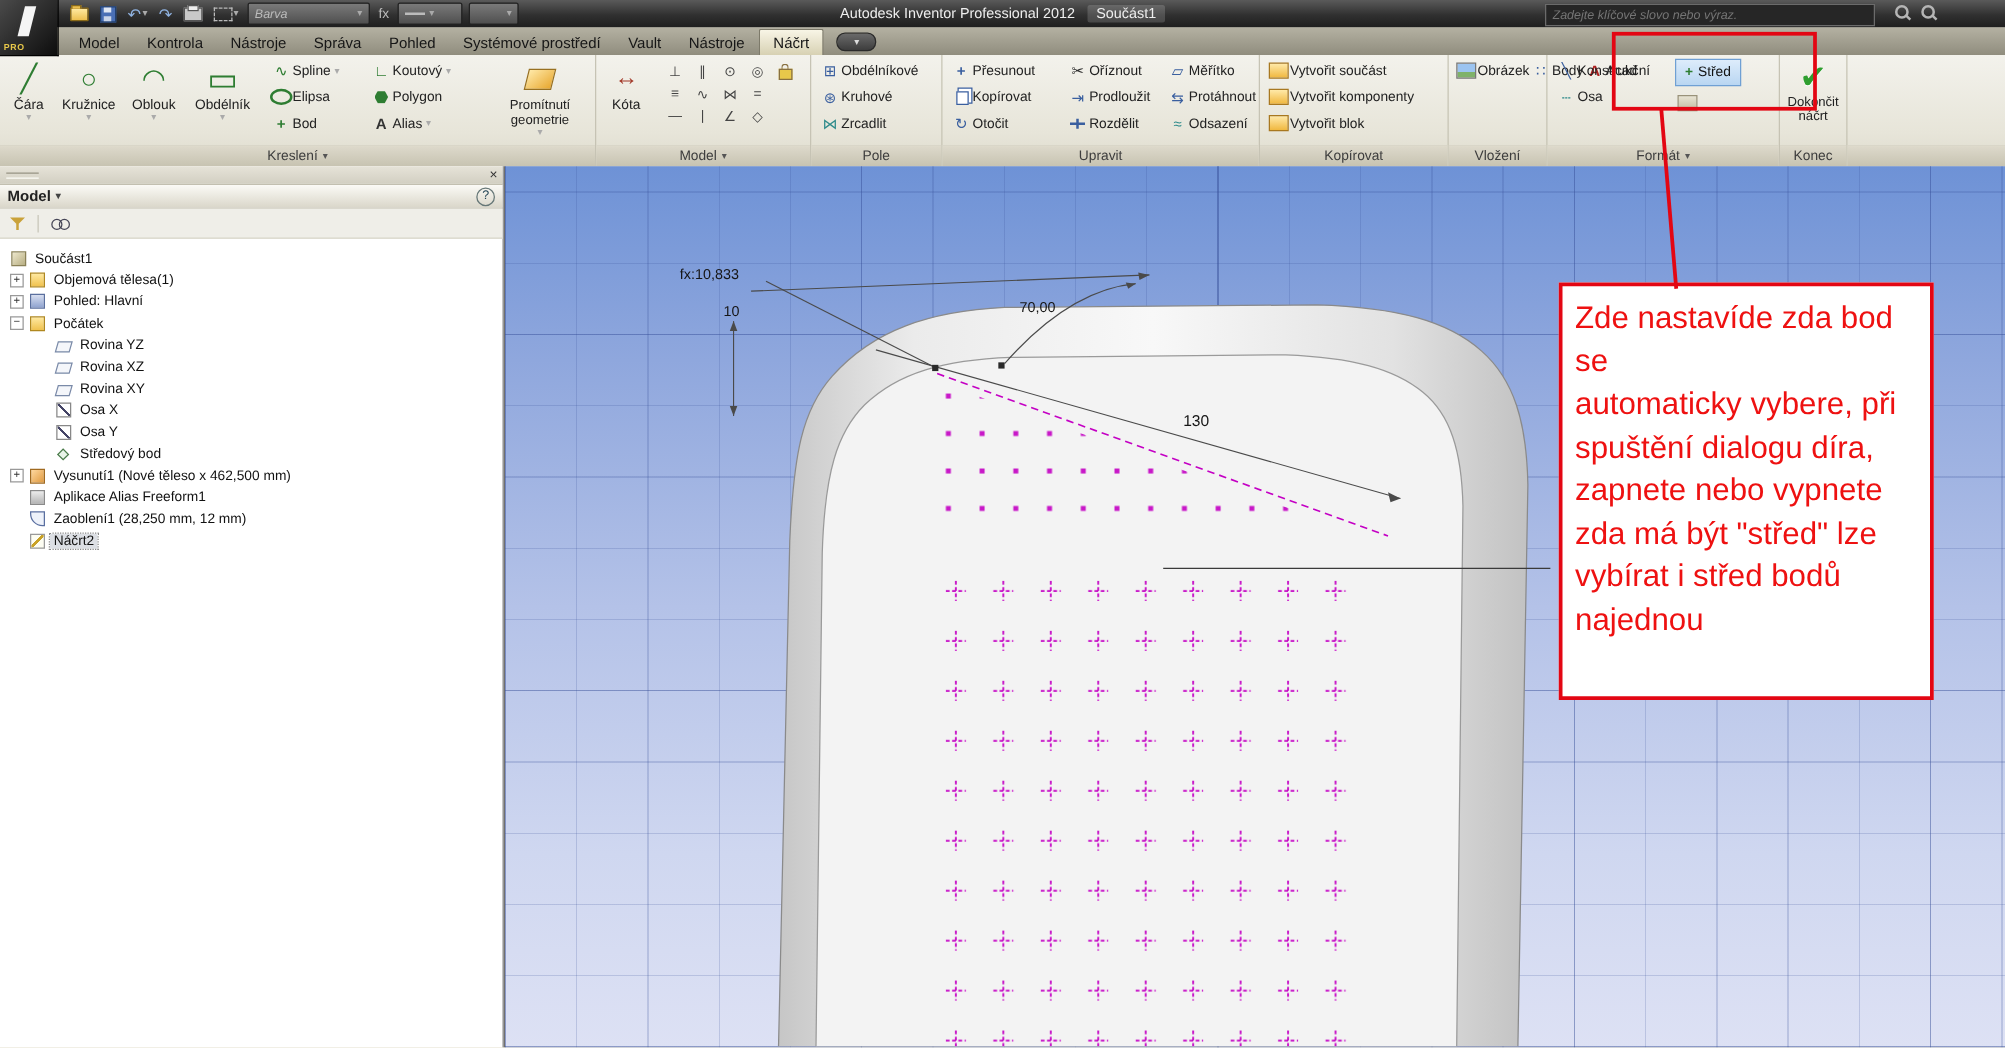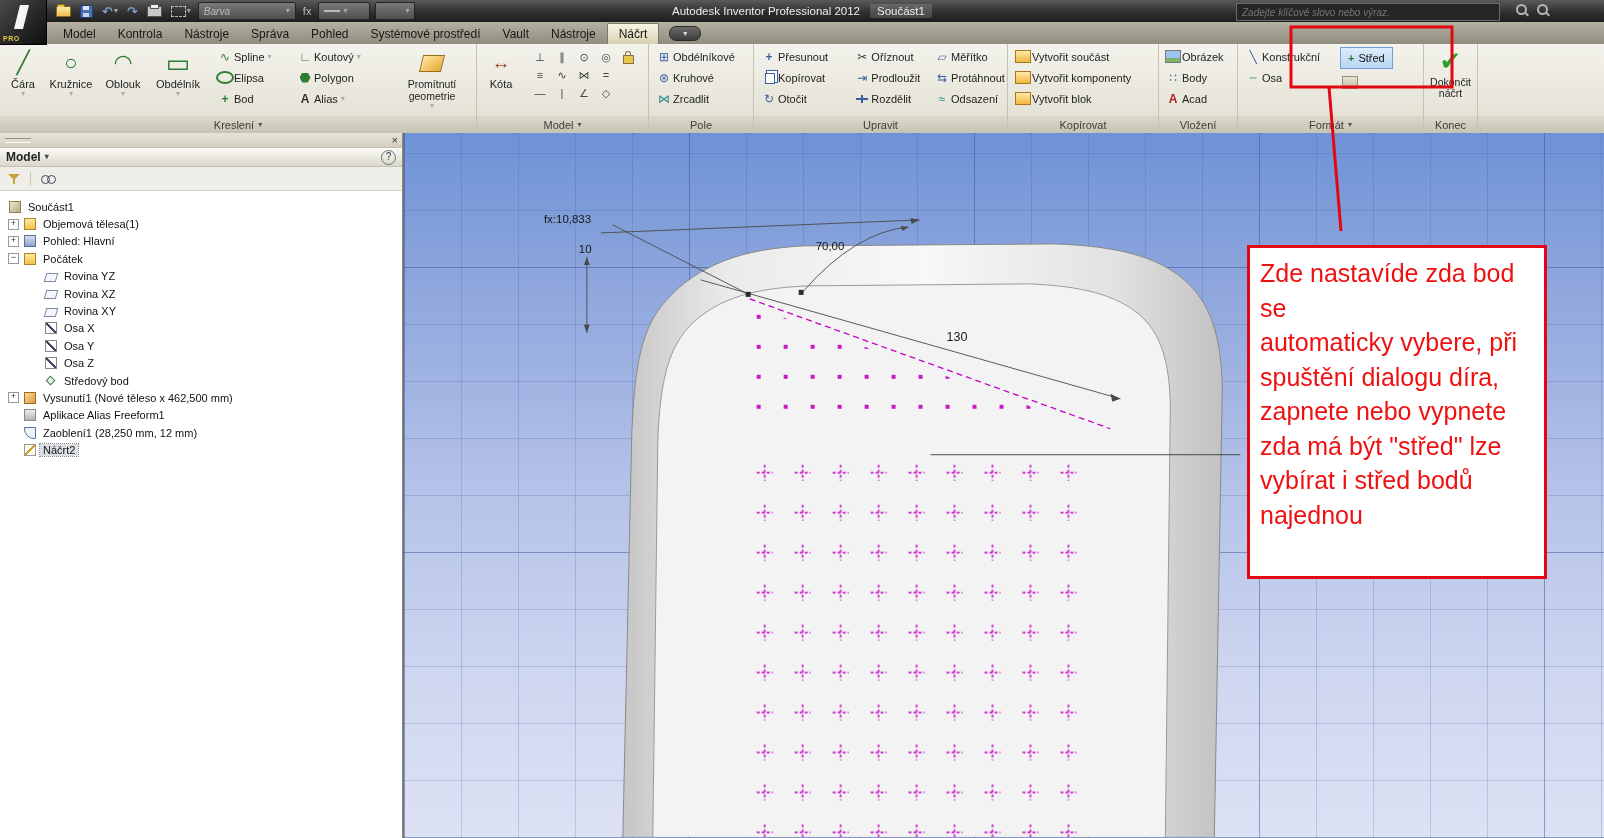--- a/index.html
+++ b/index.html
@@ -124,21 +124,21 @@
   #canvas{position:absolute;left:403px;top:133px;width:1201px;height:705px;border-left:1px solid #6f6f6f;box-sizing:border-box;
     background:
       repeating-linear-gradient(90deg,rgba(52,76,150,.35) 0 1px,transparent 1px 285px),
       repeating-linear-gradient(0deg,rgba(52,76,150,.35) 0 1px,transparent 1px 285px),
       repeating-linear-gradient(90deg,rgba(52,76,150,.20) 0 1px,transparent 1px 57px),
       repeating-linear-gradient(0deg,rgba(52,76,150,.20) 0 1px,transparent 1px 57px),
       linear-gradient(180deg,#6e92d6 0%,#8fa7dd 22%,#b4c2e8 50%,#cfd7f0 78%,#dde1f4 100%)}
   #cv{position:absolute;inset:0}
   
   #redsvg{position:absolute;inset:0;width:1604px;height:838px;z-index:40;pointer-events:none}
-  #callout{position:absolute;left:1247px;top:245px;width:300px;height:334px;box-sizing:border-box;z-index:35;
+  #callout{position:absolute;left:1247px;top:226px;width:300px;height:334px;box-sizing:border-box;z-index:35;
     background:#fff;border:3px solid #e30613;padding:8px 10px;color:#ee1111;font-size:25px;line-height:34.5px}
 </style>
 </head>
 <body>
 
 <div id="titlebar">
   <div class="qat">
     <span class="qbtn">
         <span class="ic-folder"></span>
       </span>
@@ -416,21 +416,21 @@
           </span>
         <span>Vytvořit blok</span>
       </div>
     </div>
     <div class="plabel">
         <span>Kopírovat</span>
       </div>
   </div>
 
   <div class="panel" style="width:79px">
-    <div class="pbody" style="flex-direction:column;padding-left:5px">
+    <div class="pbody" style="flex-direction:row;padding-left:5px">
       <div class="sbtn">
         <span class="sic">
             <span class="ic-img"></span>
           </span>
         <span>Obrázek</span>
       </div>
       <div class="sbtn">
         <span class="sic g-blue">∷</span>
         <span>Body</span>
       </div>
@@ -539,25 +539,20 @@
     </div>
     <div class="trow">
       <span class="sp12"></span>
       <span class="ti ti-axis"></span>
       <span class="tlabel">Osa X</span>
     </div>
     <div class="trow">
       <span class="sp12"></span>
       <span class="ti ti-axis"></span>
       <span class="tlabel">Osa Y</span>
-    </div>
-    <div class="trow">
-      <span class="sp12"></span>
-      <span class="ti ti-axis"></span>
-      <span class="tlabel">Osa Z</span>
     </div>
     <div class="trow">
       <span class="sp12"></span>
       <span class="ti ti-point"></span>
       <span class="tlabel">Středový bod</span>
     </div>
     <div class="trow">
       <span class="exp">+</span>
       <span class="ti ti-extrude"></span>
       <span class="tlabel">Vysunutí1 (Nové těleso x 462,500 mm)</span>

